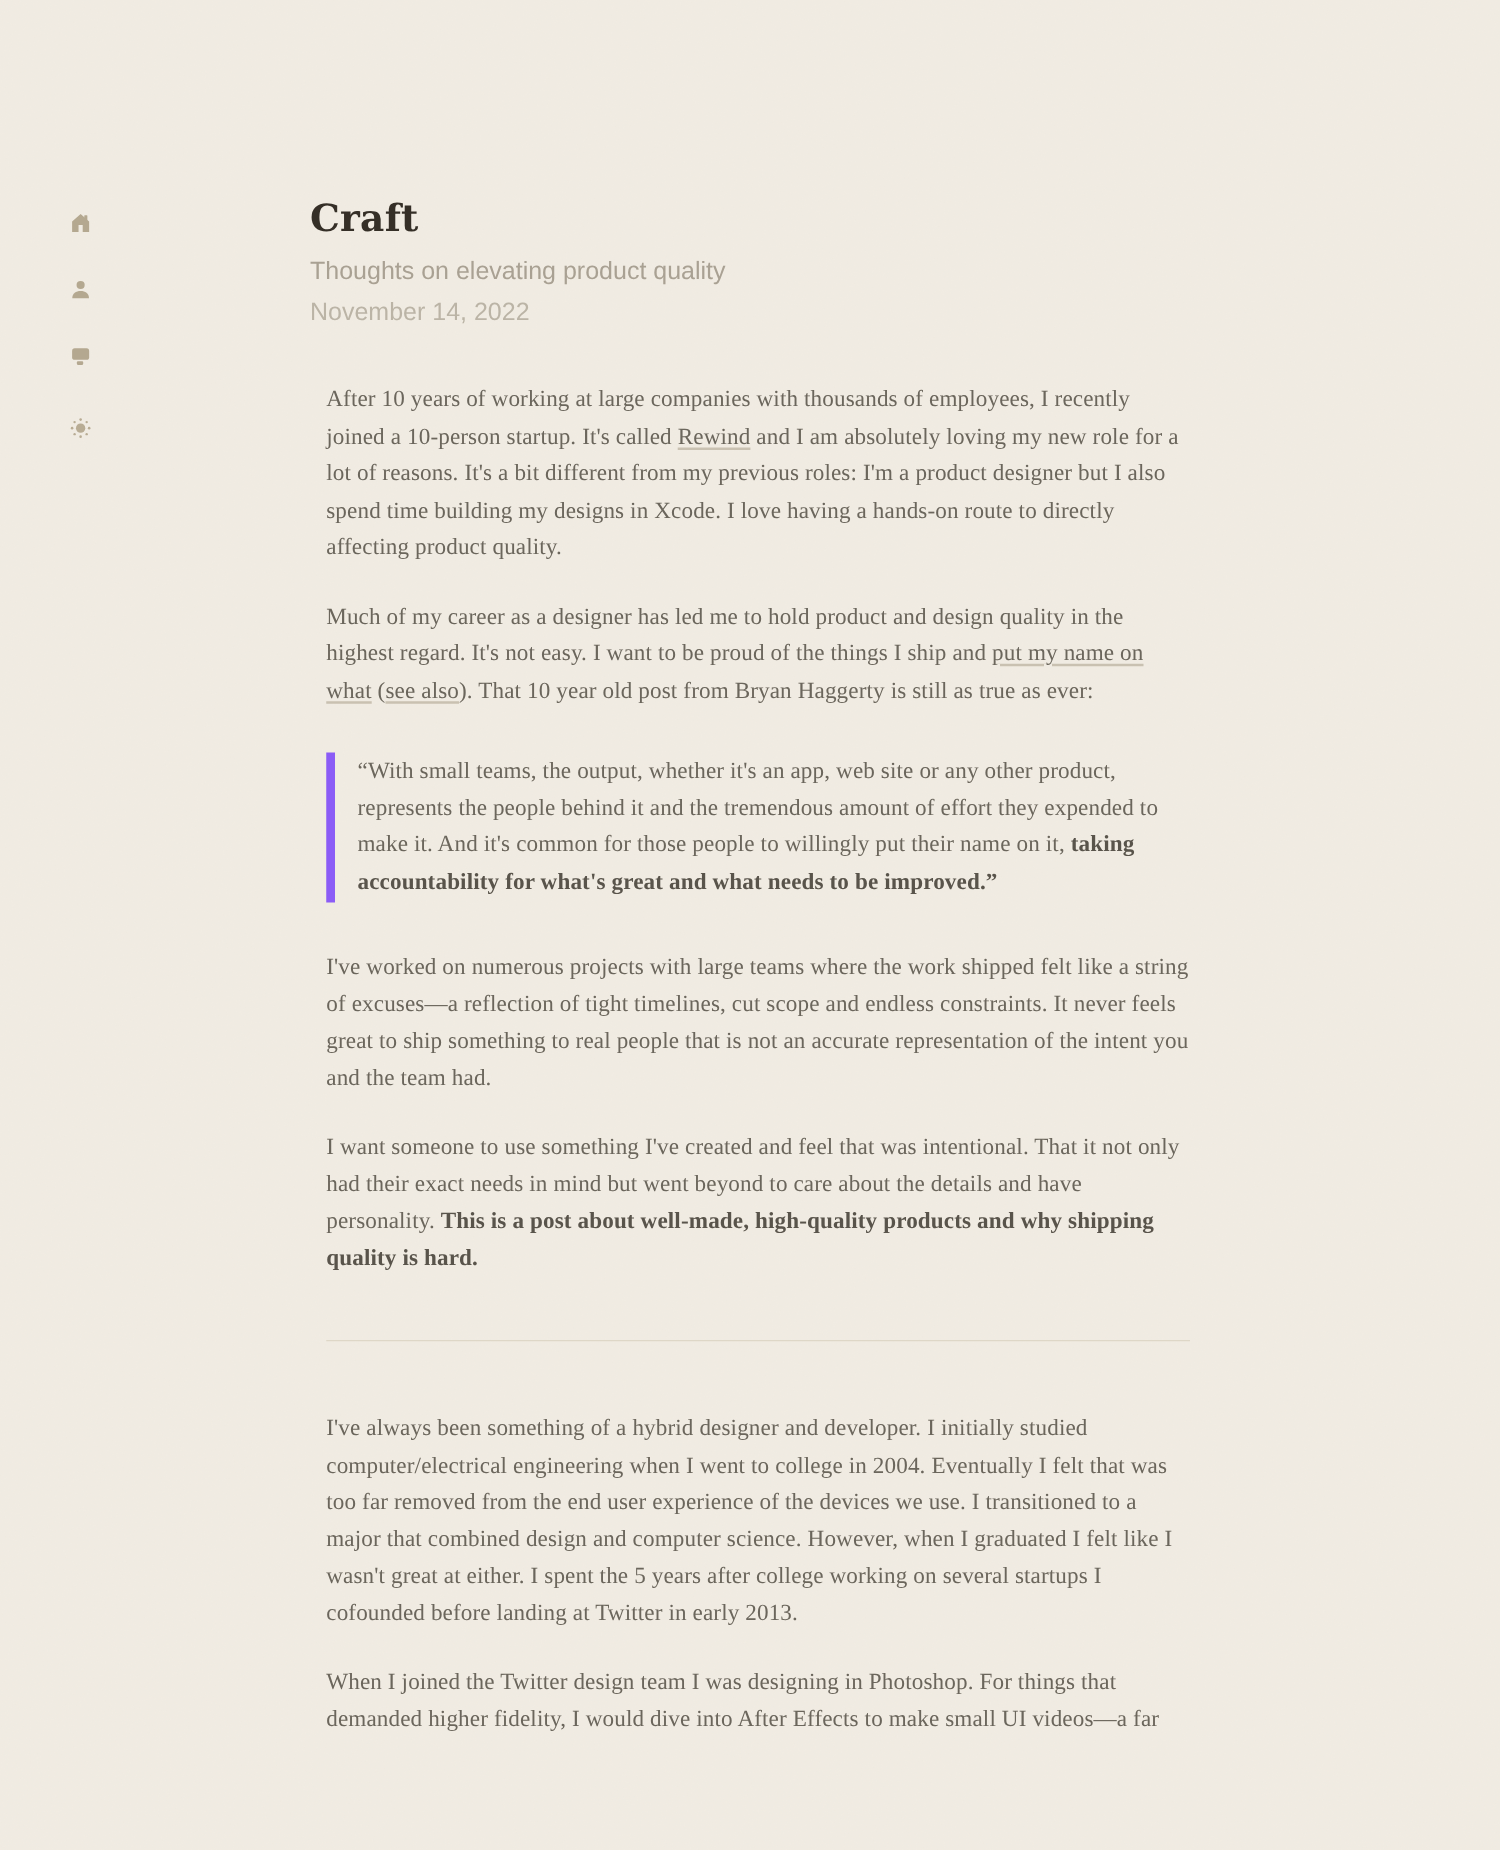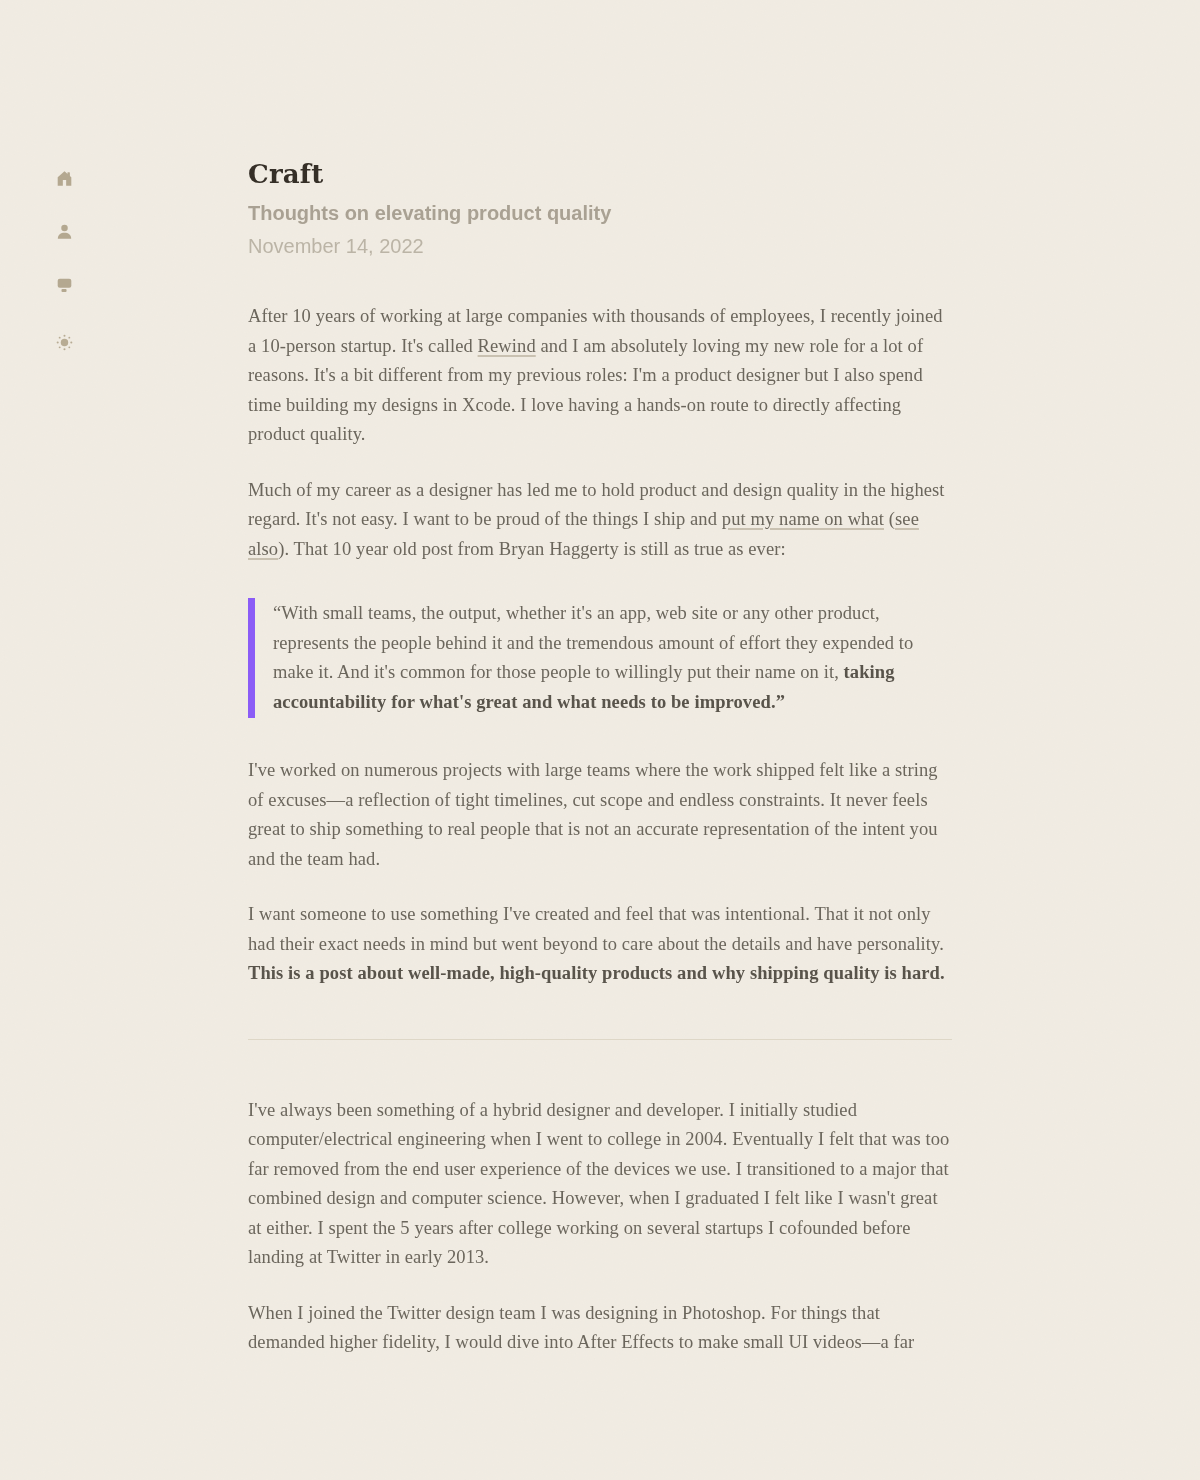--- a/index.html
+++ b/index.html
@@ -26,42 +26,43 @@
   .nav-btn svg { width: 19px; height: 19px; display: block; }
   .nav-btn.theme { margin-top: 5px; }
   
   .content {
     position: absolute; left: 248px; top: 0; width: 704px;
   }
   .title {
     margin-top: 160px;
     font-family: "DejaVu Serif", serif;
     font-weight: 600;
-    font-size: 26px; line-height: 1.08;
+    font-size: 30px; line-height: 1.08;
     letter-spacing: .2px;
     color: #352f27;
   }
   .subtitle {
     margin-top: 13px;
     font-family: "Liberation Sans", sans-serif;
-    font-weight: 700;
+    font-weight: 400;
     font-size: 20px; line-height: 1.2;
     color: #a9a193;
   }
   .date {
     margin-top: 9px;
     font-family: "Liberation Sans", sans-serif;
     font-size: 20px; line-height: 1.2;
     color: #bbb4a6;
   }
   .body {
     margin-top: 44px;
     font-size: 18.5px; line-height: 29.5px;
     color: #6b665c;
     letter-spacing: .1px;
+    margin-left: 13px;
   }
   .body p.para { margin: 0 0 26px; }
   .body blockquote.quote {
     margin: 34px 0 38px;
     padding: 1px 12px 1px 18px;
     border-left: 7px solid #8b5cf6;
   }
   .body strong { font-weight: 700; color: #59544b; }
   .body a.link {
     color: inherit;

